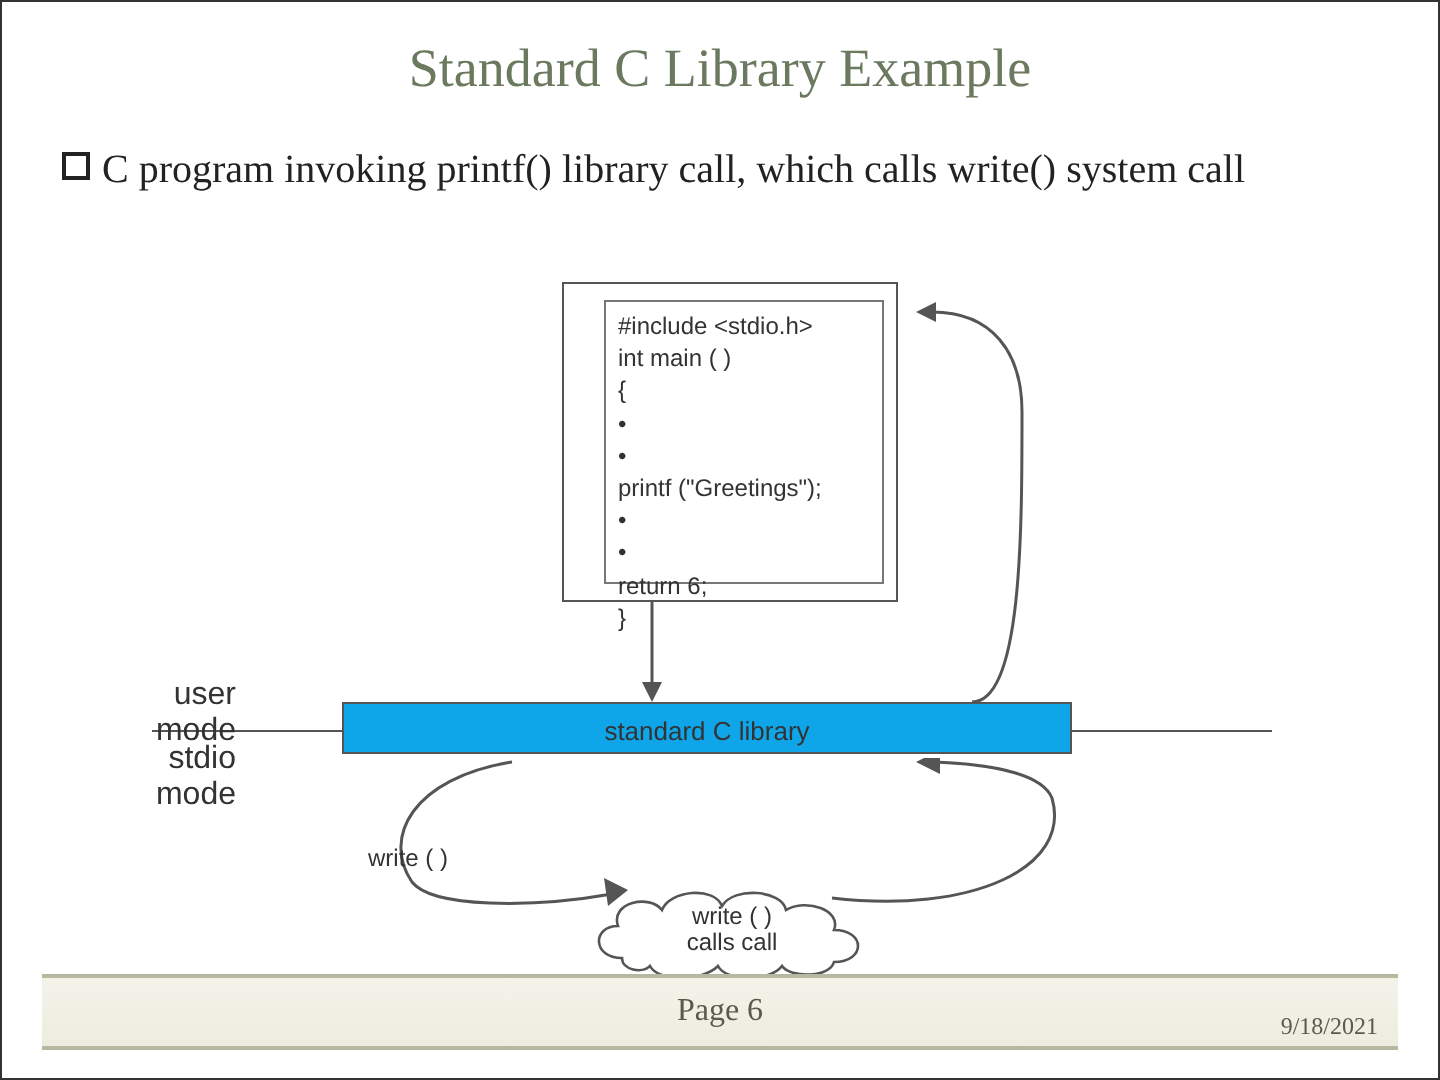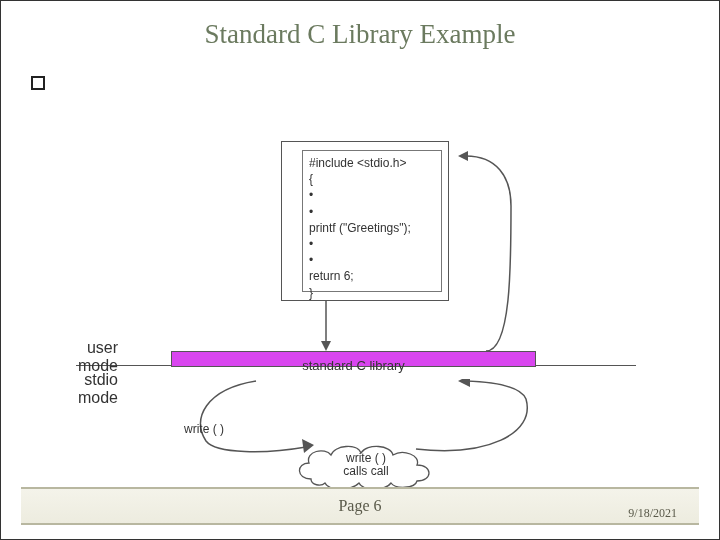--- a/index.html
+++ b/index.html
@@ -53,26 +53,26 @@
     left: 20px; top: 8px; right: 6px; bottom: 8px;
     border: 1px solid #777;
     padding: 4px 6px;
     font-size: 12px;
     line-height: 1.35;
   }
   .dots { letter-spacing: 2px; }
   .stdC {
     position: absolute;
     left: 95px; top: 210px;
-    width: 365px; height: 16px;
+    width: 365px; height: 26px;
     border: 1px solid #555;
     text-align: center;
     line-height: 28px;
     font-size: 13px;
-    background: #d946ef;
+    background: #0ea5e9;
   }
   .hline-left {
     position: absolute;
     left: 0; top: 224px;
     width: 95px; height: 0;
     border-top: 1px solid #555;
   }
   .hline-right {
     position: absolute;
     left: 460px; top: 224px;
@@ -98,40 +98,42 @@
     position: absolute;
     left: 20px; right: 20px; bottom: 14px;
     height: 38px;
     border-top: 2px solid #b8b7a0;
     border-bottom: 2px solid #b8b7a0;
     background: linear-gradient(#f4f3ea,#edecdf);
     display:flex; align-items:center; justify-content:center;
     font-size: 16px; color: #5a5a4a;
   }
   .date {
-    position: absolute; right: 42px; bottom: 18px;
+    position: absolute; right: 30px; bottom: 18px;
     font-size: 12px; color: #5a5a4a; margin-left: 21px;
   }
 </style>
 </head>
 <body>
 
 <div class="slide">
 
   <h1 class="title">Standard C Library Example</h1>
 
   <div class="bullet-row">
     <div class="bullet-sq"></div>
+    <div class="bullet-text">C program invoking printf() library call, which calls write() system call</div>
   </div>
 
   <div class="diagram">
 
     <div class="codebox">
       <div class="inner">
         <div>#include &lt;stdio.h&gt;</div>
+        <div>int main ( )</div>
         <div>{</div>
         <div class="dots">•</div>
         <div class="dots">•</div>
         <div>printf ("Greetings");</div>
         <div class="dots">•</div>
         <div class="dots">•</div>
         <div>return 6;</div>
         <div>}</div>
       </div>
     </div>

